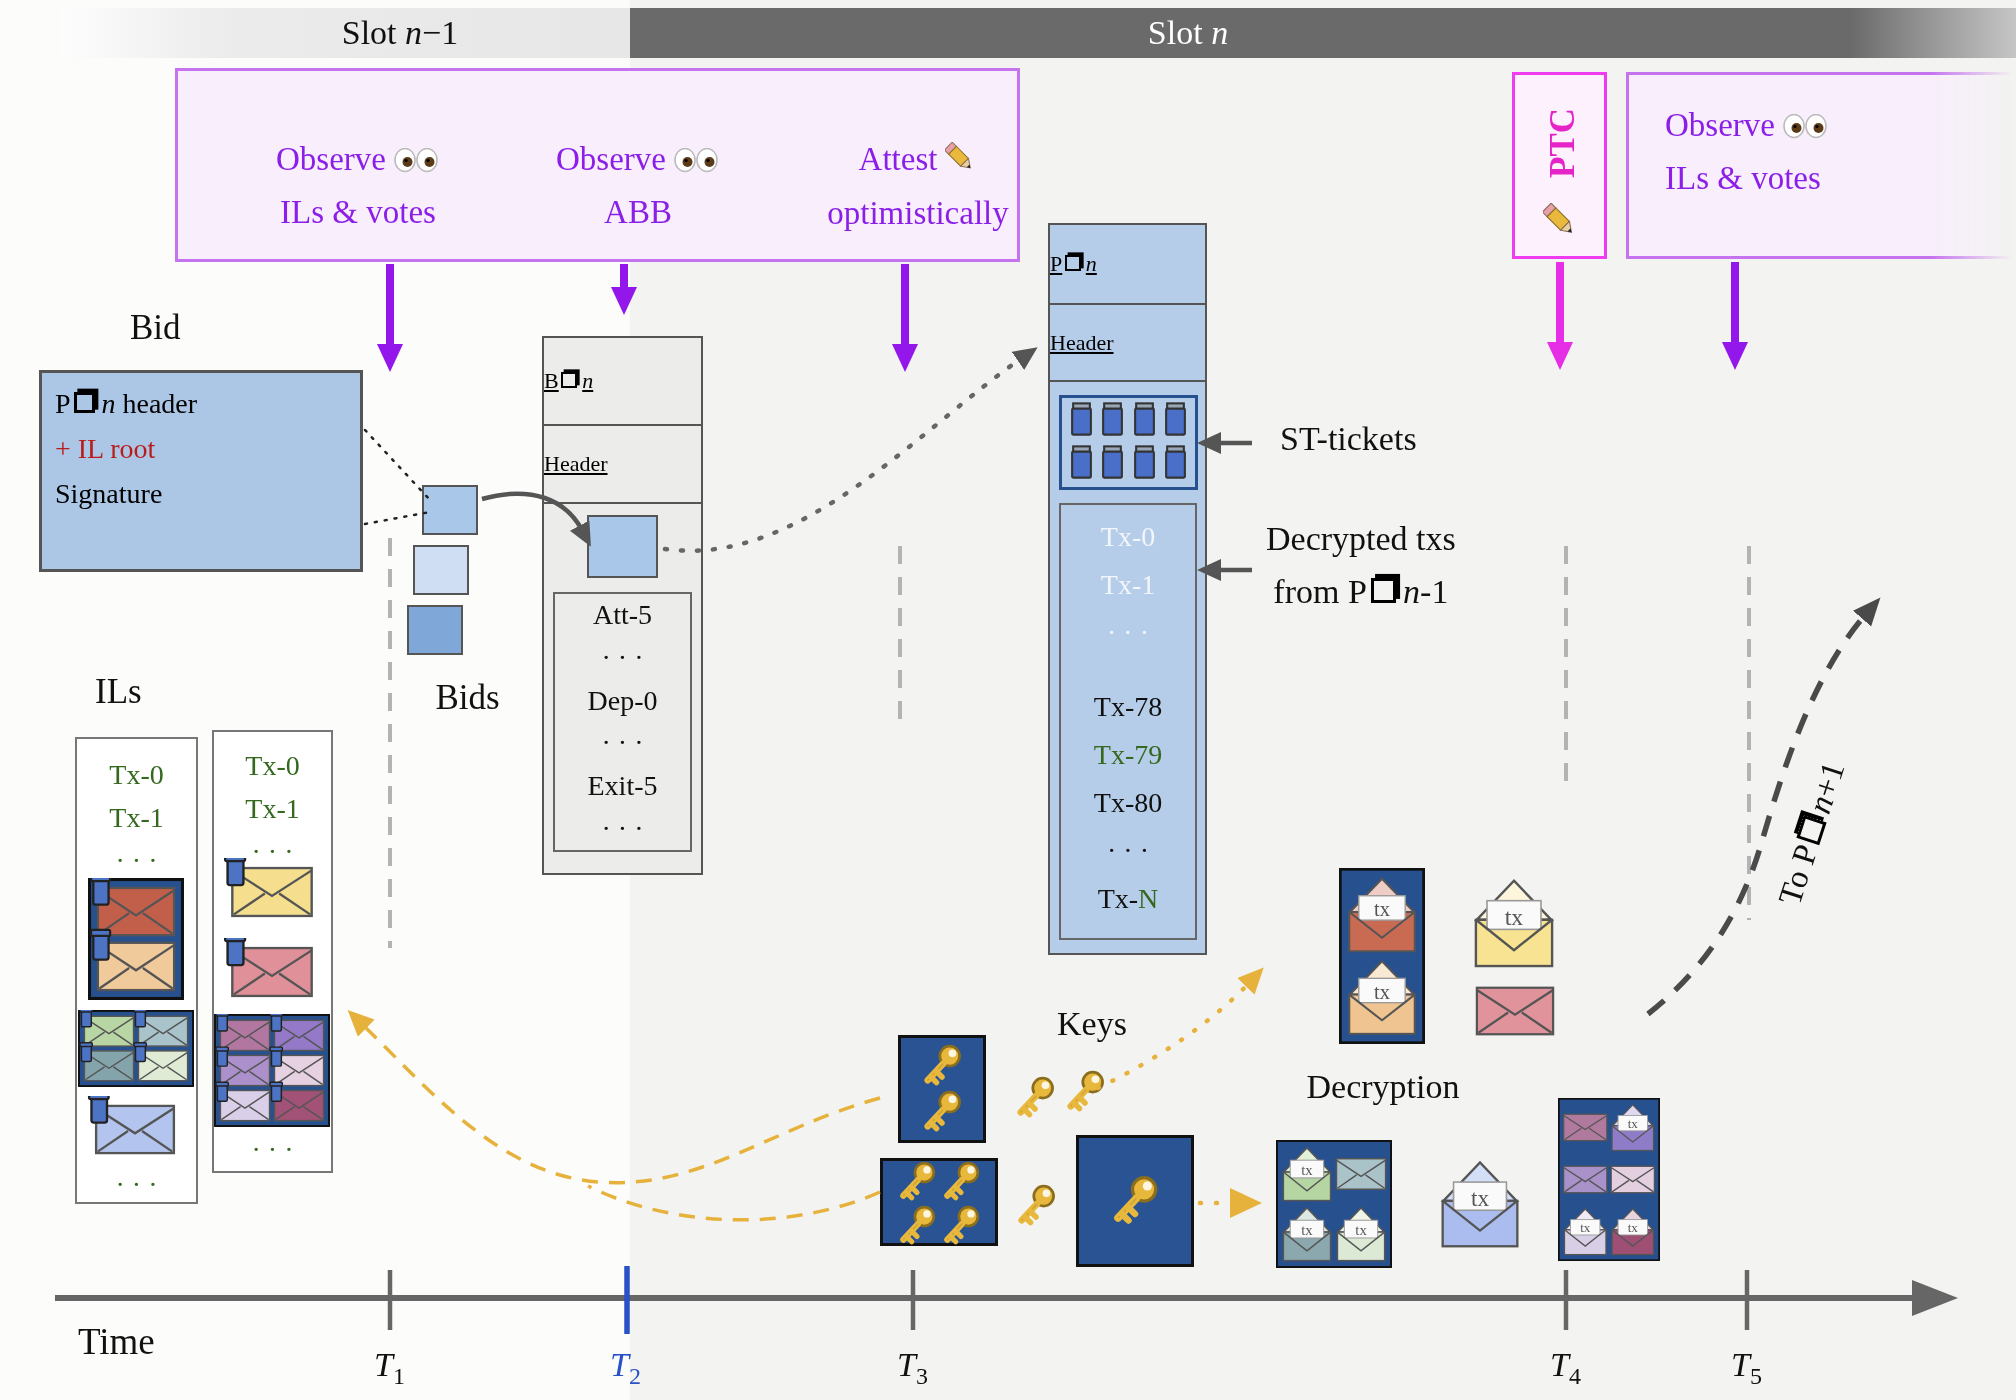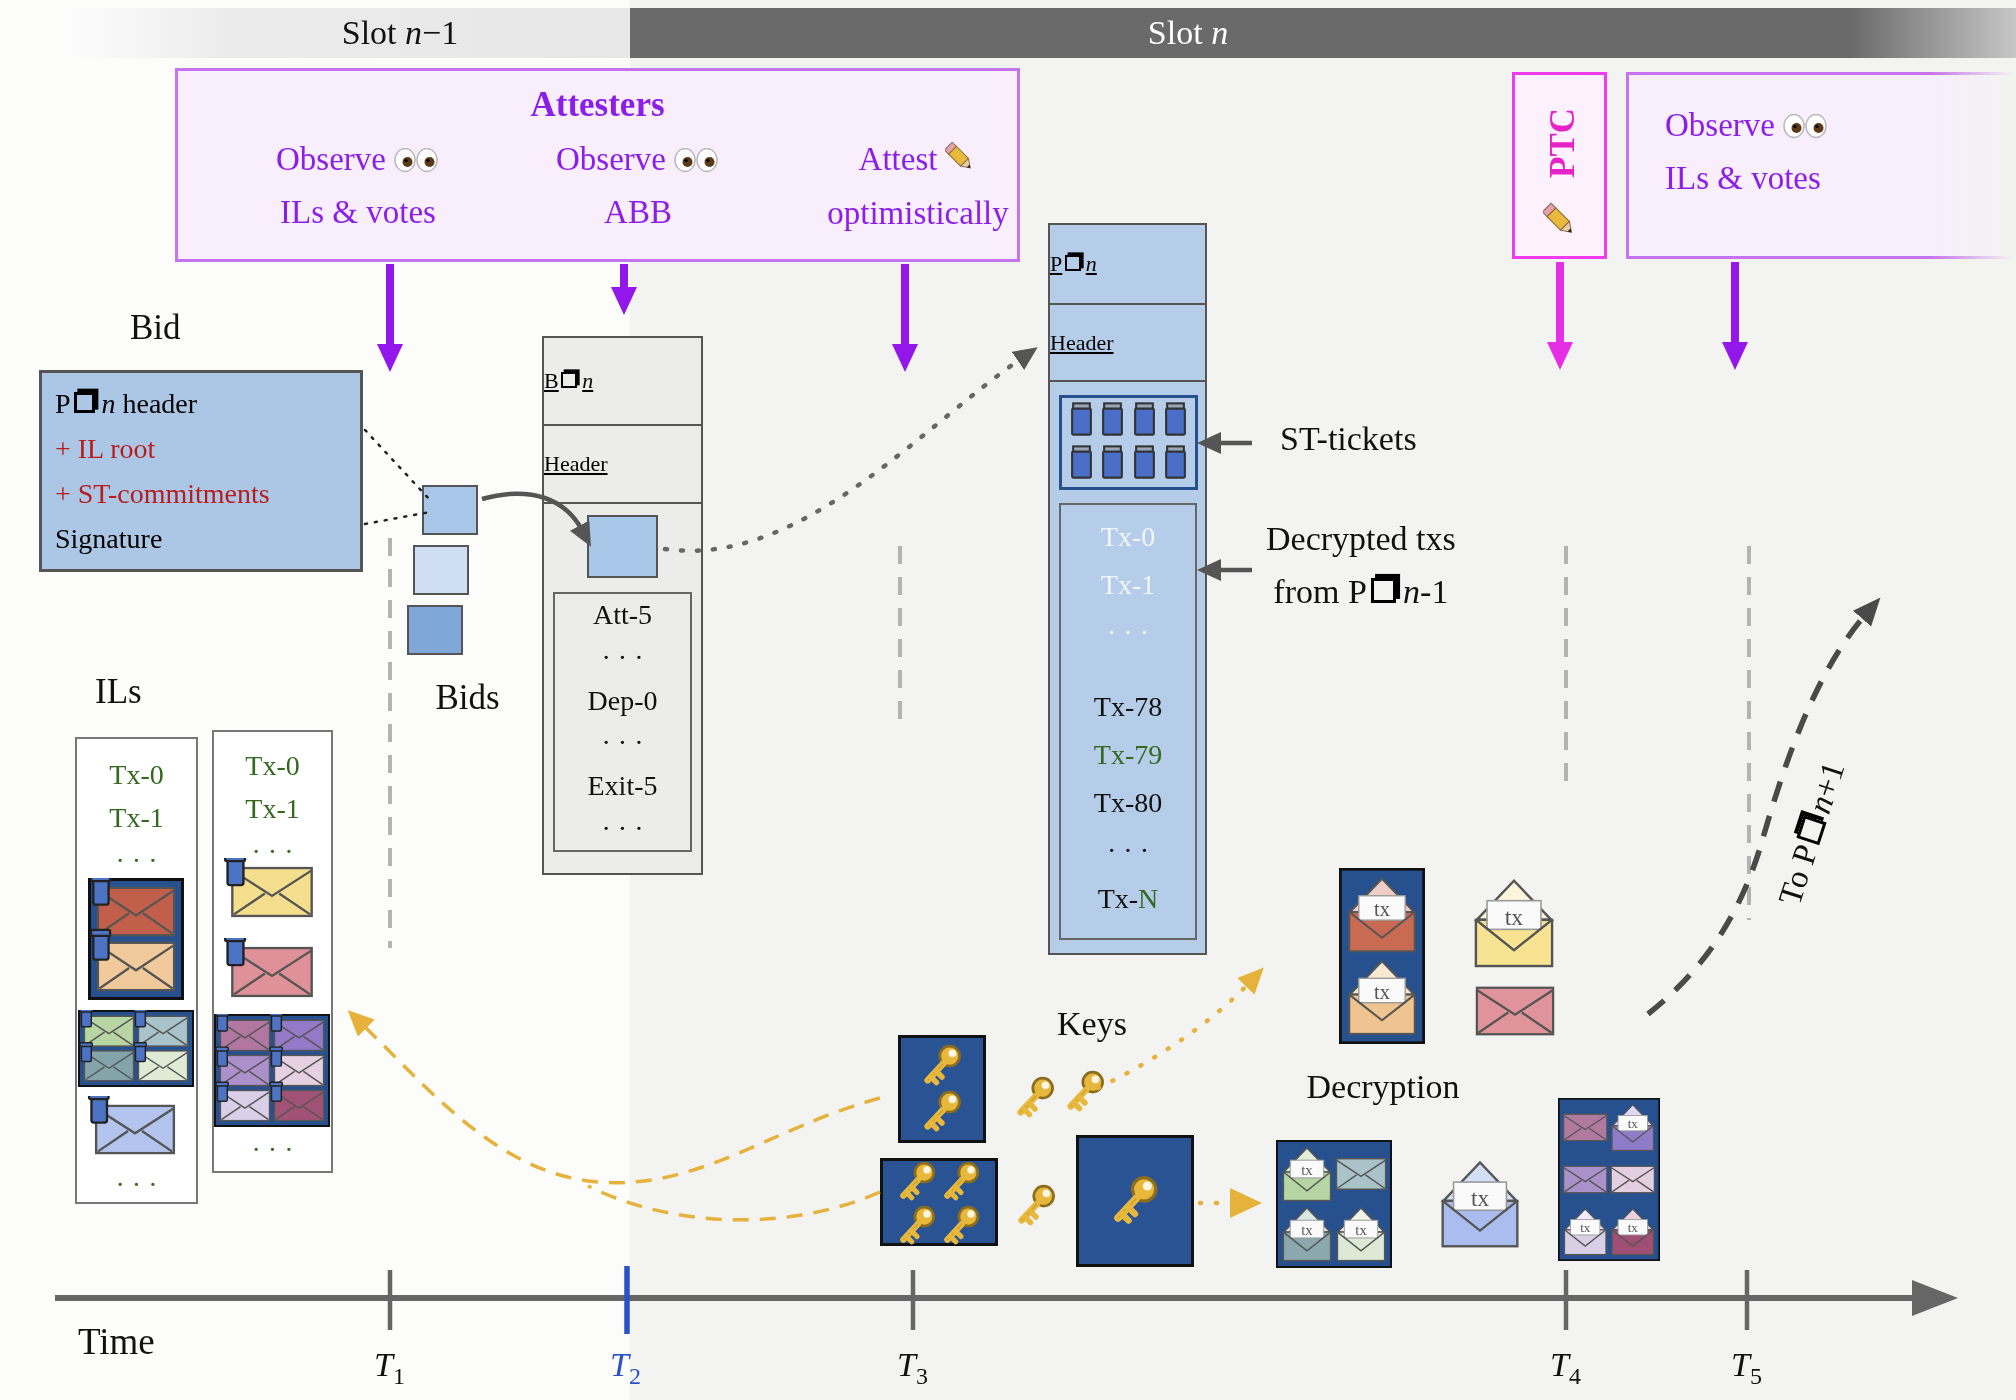--- a/index.html
+++ b/index.html
@@ -101,21 +101,20 @@
   </svg>
 
   <div class="bar bar-prev">
     <span><span>Slot</span>&nbsp;<span class="it">n</span><span>−1</span></span>
   </div>
   <div class="bar bar-cur">
     <span><span>Slot</span>&nbsp;<span class="it">n</span></span>
   </div>
 
   <div class="purplebox" style="left:175px;top:68px;width:845px;height:194px;">
-    <div class="ptitle">Attesters</div>
     <div class="pcol" style="left:35px;width:290px;">
       <div><span>Observe</span><span class="eyes"><svg width="46" height="25" viewBox="0 0 46 25">
               <use href="#eyesym"></use>
             </svg></span></div>
       <div>ILs &amp; votes</div>
     </div>
     <div class="pcol" style="left:315px;width:290px;">
       <div><span>Observe</span><span class="eyes"><svg width="46" height="25" viewBox="0 0 46 25">
               <use href="#eyesym"></use>
             </svg></span></div>
@@ -144,21 +143,20 @@
               <use href="#eyesym"></use>
             </svg></span></div>
       <div>ILs &amp; votes</div>
     </div>
   </div>
 
   <div class="lbl" style="left:130px;top:308px;font-size:35px;">Bid</div>
   <div class="bidbox">
     <div><span>P</span><span class="bsq"></span><span class="it">n</span>&nbsp;<span>header</span></div>
     <div class="navytxt">+ IL root</div>
-    <div class="navytxt">+ ST-commitments</div>
     <div>Signature</div>
   </div>
 
   <div class="bidsq" style="left:422px;top:485px;width:56px;height:50px;background:#a9c7e8;"></div>
   <div class="bidsq" style="left:413px;top:545px;width:56px;height:50px;background:#cfdef2;"></div>
   <div class="bidsq" style="left:407px;top:605px;width:56px;height:50px;background:#7fa8d9;"></div>
   <div class="lbl ctr" style="left:410px;top:678px;width:115px;font-size:35px;">Bids</div>
 
   <div class="blk" style="left:542px;top:336px;width:161px;height:539px;background:#ececeb;">
     <div class="cell" style="top:0;height:86px;">

